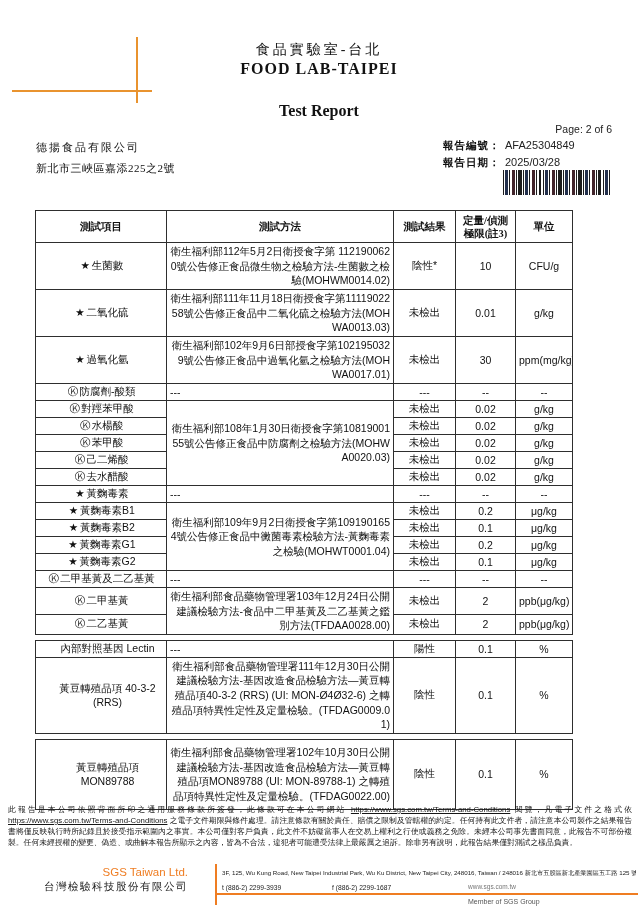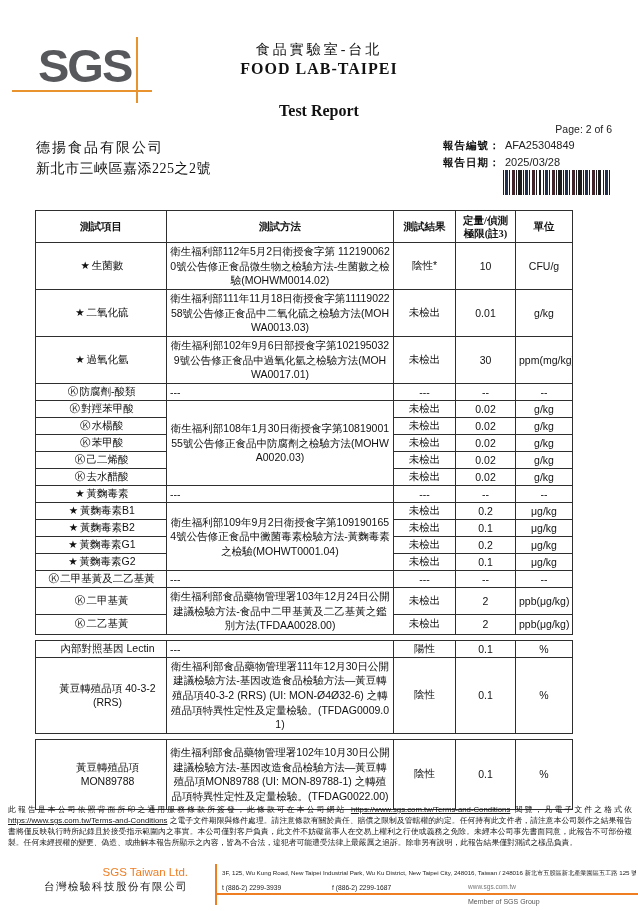--- a/index.html
+++ b/index.html
@@ -16,21 +16,21 @@
   .tt{position:absolute;left:0;width:100%;text-align:center;
       font-family:"Liberation Serif","DejaVu Serif",serif;color:#111;}
   .tt1{top:41px;font-size:14px;letter-spacing:3px;}
   .tt2{top:60px;font-size:16px;font-weight:bold;letter-spacing:1px;}
   .tt3{top:83px;font-size:14.5px;letter-spacing:8px;}
   .tt4{top:102px;font-size:16px;font-weight:bold;}
 
   .page-label{position:absolute;top:123px;right:26px;font-size:10.5px;color:#222;}
 
   .client{position:absolute;left:36px;top:137px;font-family:"Liberation Serif","DejaVu Serif",serif;
-          font-size:14px;line-height:21px;color:#111;}
+          font-size:11px;line-height:21px;color:#111;}
   .client .name{letter-spacing:2px;}
   .client .addr{letter-spacing:0.5px;}
 
   .meta-label{position:absolute;font-family:"Liberation Serif","DejaVu Serif",serif;
               font-weight:bold;font-size:10.5px;color:#111;letter-spacing:1px;}
   .meta-value{position:absolute;font-size:11px;color:#222;}
   .m-no-l{left:443px;top:139px;} .m-no-v{left:505px;top:139px;}
   .m-dt-l{left:443px;top:156px;} .m-dt-v{left:505px;top:156px;text-align:center;}
 
   .barcode{position:absolute;left:503px;top:170px;width:108px;height:25px;
@@ -43,21 +43,21 @@
   .tables{position:absolute;left:35px;top:210px;width:538px;}
   table.rpt{border-collapse:collapse;table-layout:fixed;width:537px;
             font-size:10.5px;color:#111;}
   table.rpt td,table.rpt th{border:1px solid #2e2e2e;padding:1px 3px;vertical-align:middle;
                             overflow:hidden;}
   table.rpt{border:1.5px solid #111;}
   th{font-family:"Liberation Serif","DejaVu Serif",serif;font-weight:bold;font-size:10.5px;
      line-height:13px;padding:2px 1px;}
   .item{text-align:center;padding-left:4px;white-space:nowrap;}
   .sym{display:inline-block;width:13px;}
-  .method{text-align:center;vertical-align:top;line-height:14.6px;word-break:break-all;
+  .method{text-align:right;vertical-align:top;line-height:14.6px;word-break:break-all;
           padding:1px 2px 0 3px;}
   .mdash{text-align:left;padding-left:3px;}
   .c{text-align:center;}
   .vt{vertical-align:top;padding-top:2px;}
   tr.h-head{height:32px;} tr.h3{height:47px;} tr.h1{height:17px;}
   tr.hdmy{height:26px;} tr.hdey{height:19px;}
   tr.h-lec{height:16px;} tr.h-rrs{height:60px;} tr.h-mon{height:70px;}
   .blockB,.blockC{margin-top:5px;}
   .i2{display:block;}
 
@@ -80,21 +80,20 @@
   .f-hline{position:absolute;left:215px;top:893px;width:423px;height:1.5px;background:#ef7d22;}
   .f-member{position:absolute;left:468px;top:898px;font-size:7px;color:#555;}
 </style>
 </head>
 <body>
 
 <div class="page">
 
   <div class="logo-hline"></div>
   <div class="logo-vline"></div>
-  <div class="logo-text">SGS</div>
 
   <div class="tt tt1">食品實驗室-台北</div>
   <div class="tt tt2">FOOD LAB-TAIPEI</div>
   <div class="tt tt4">Test Report</div>
 
   <div class="page-label">Page: 2 of 6</div>
 
   <div class="client">
     <div class="name">德揚食品有限公司</div>
     <div class="addr">新北市三峽區嘉添225之2號</div>

